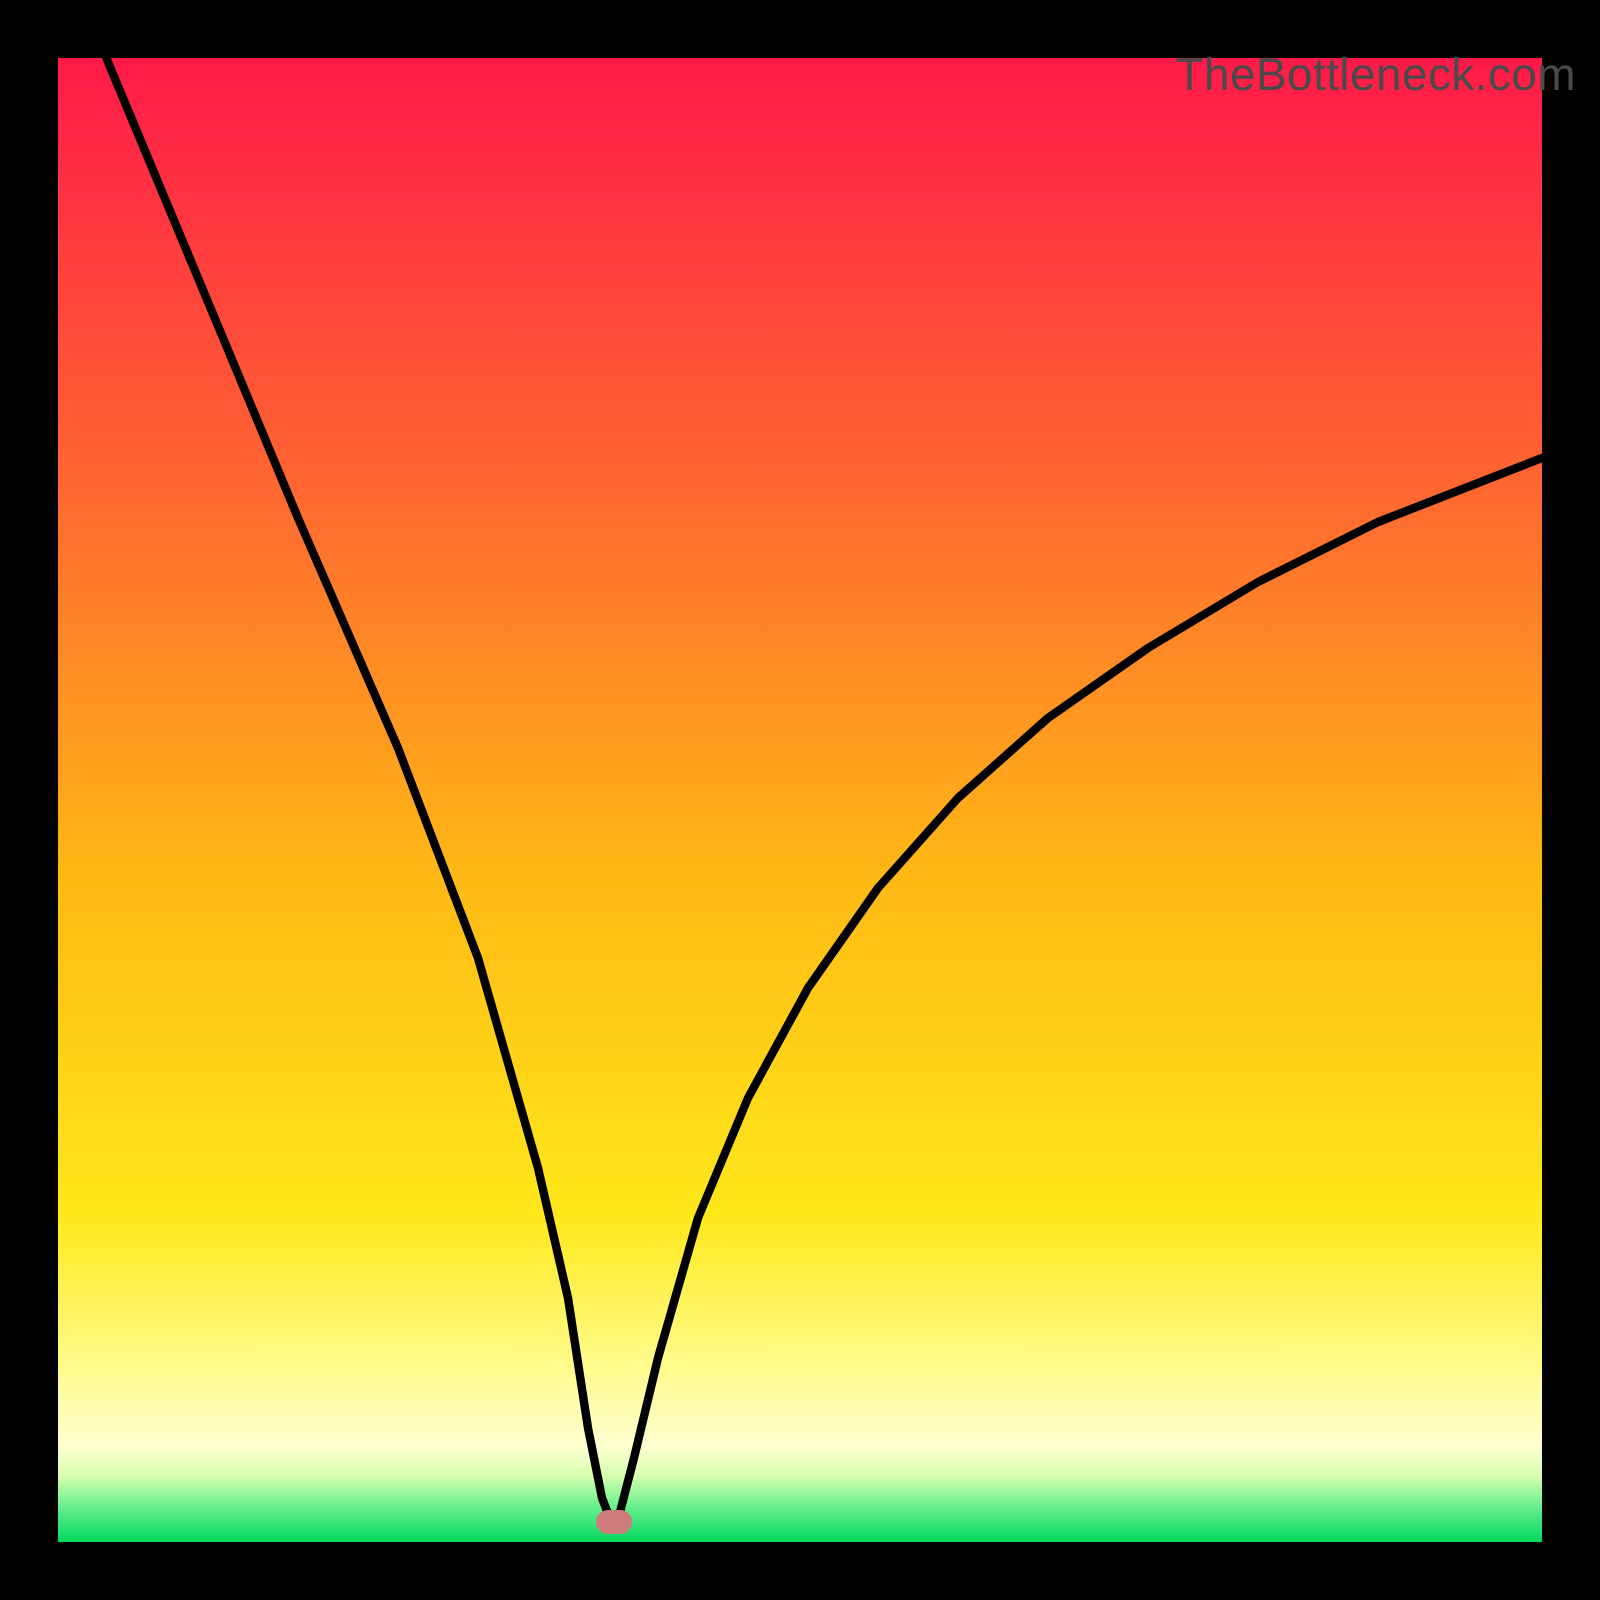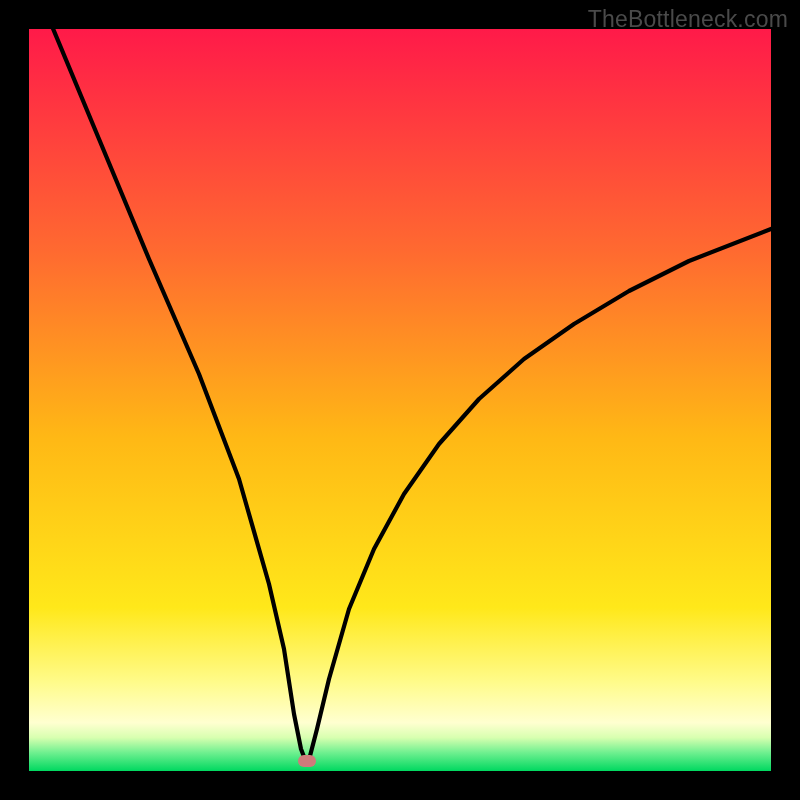--- a/index.html
+++ b/index.html
@@ -41,21 +41,21 @@
   }
   .marker {
     position: absolute;
     width: 18px;
     height: 12px;
     border-radius: 6px;
     transform: translate(-50%, -50%);
   }
   .watermark {
     position: absolute;
-    top: 6px;
+    top: 24px;
     right: 12px;
     color: #4a4a4a;
     font-size: 23px;
     letter-spacing: 0.2px;
     font-weight: 400;
   }
 </style>
 </head>
 <body>
 

